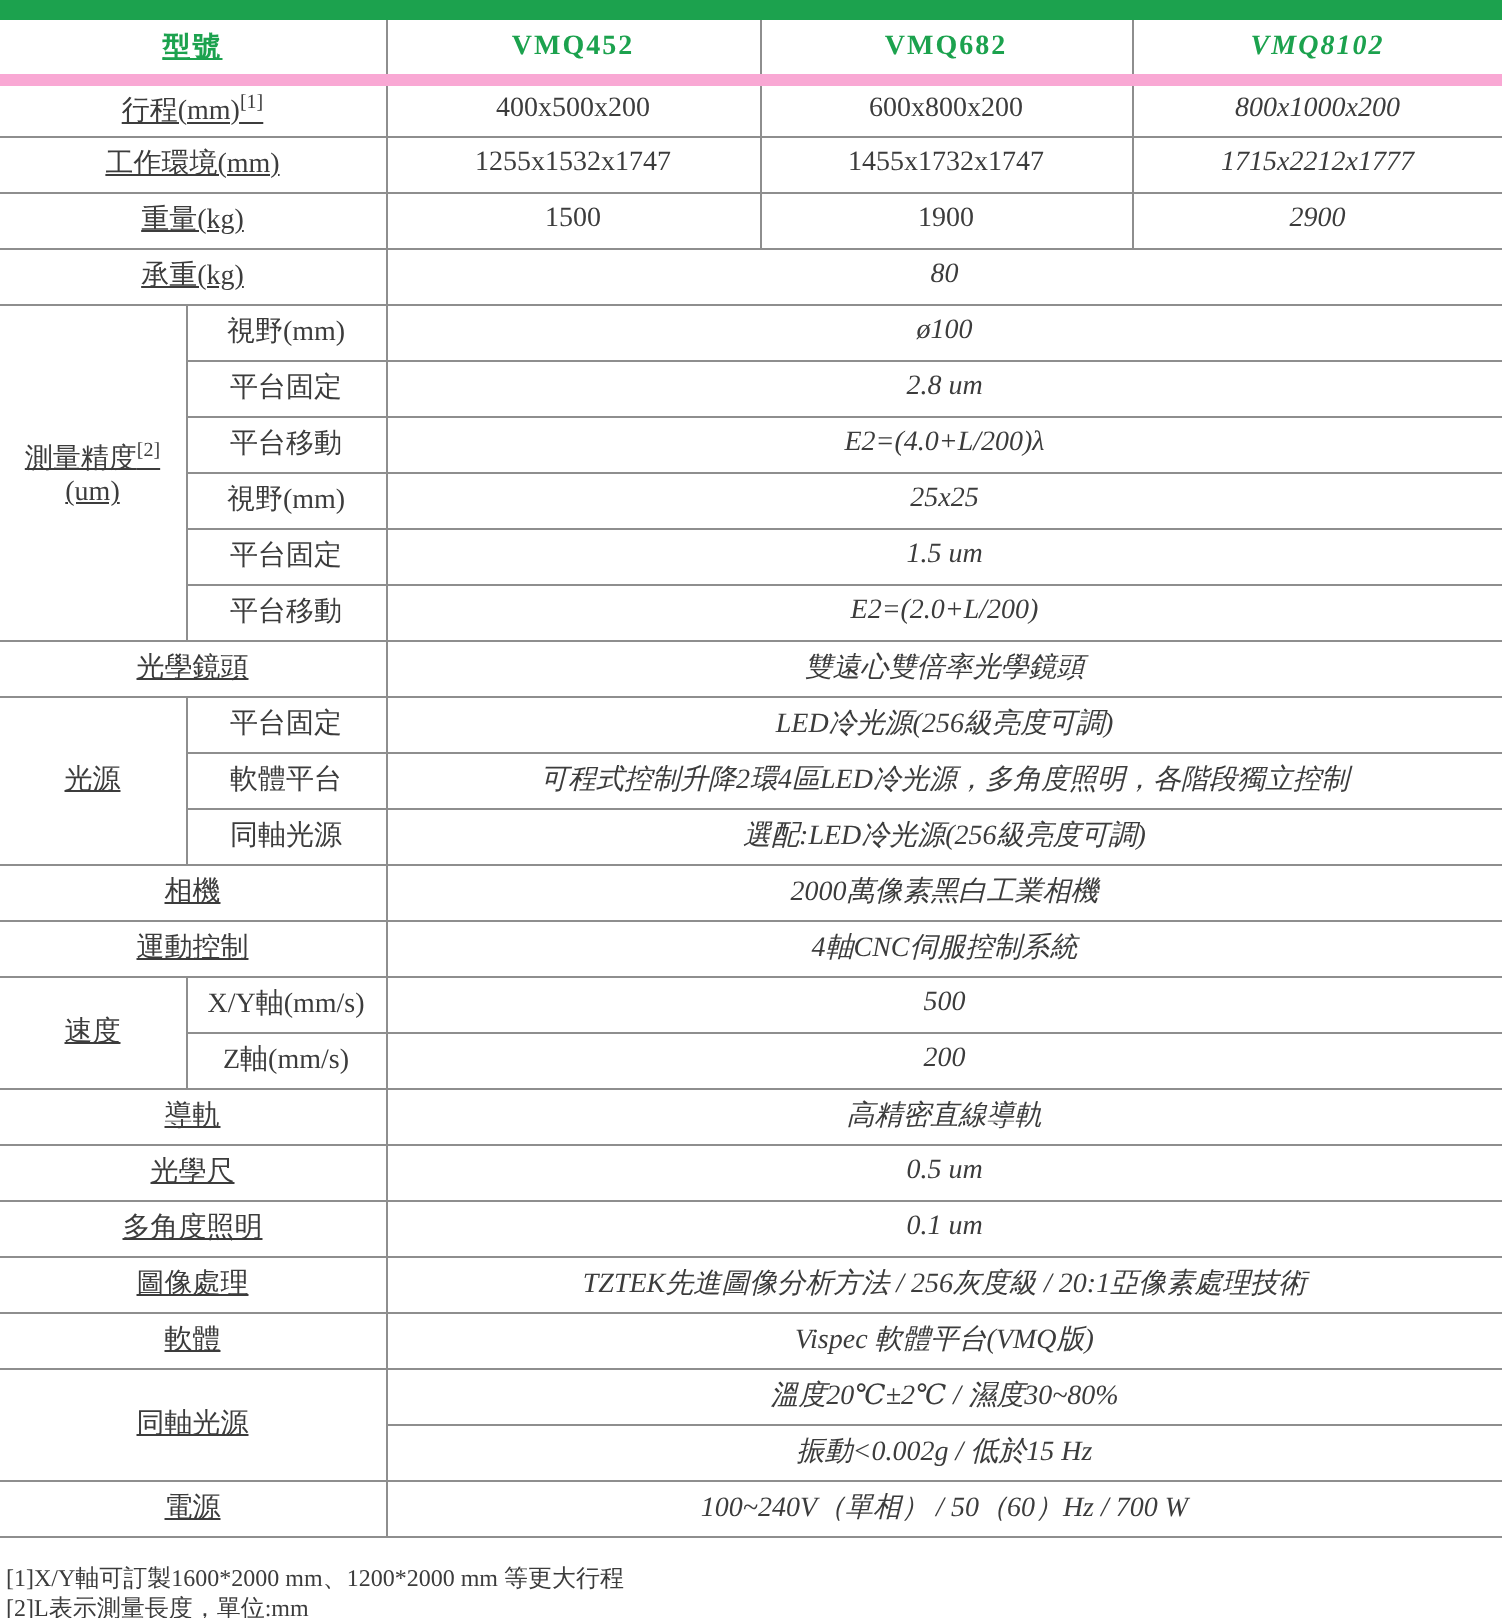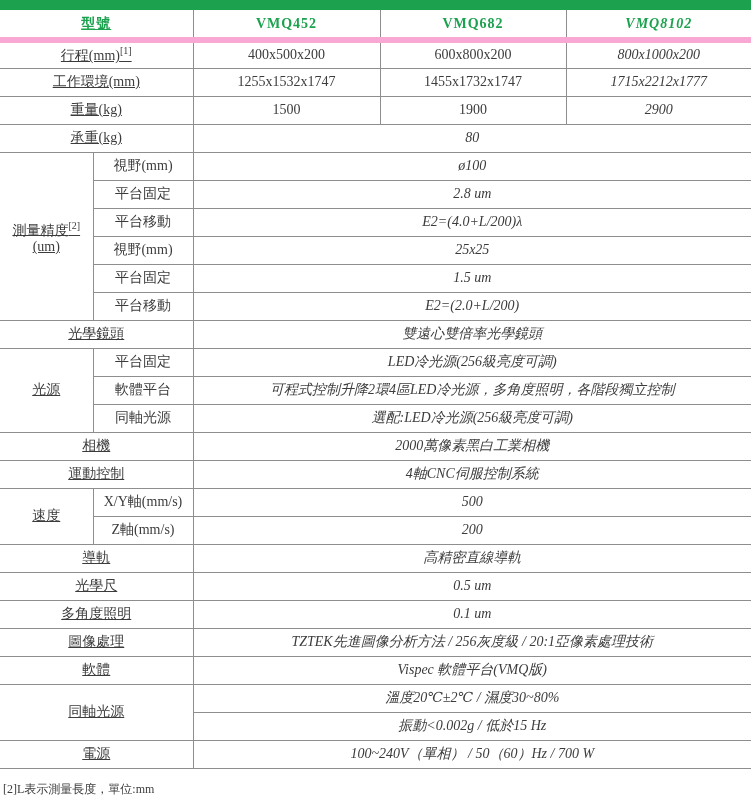--- a/index.html
+++ b/index.html
@@ -205,15 +205,16 @@
     </tr>
 
     <tr>
       <td colspan="2" class="rowlabel">電源</td>
       <td colspan="3">100~240V（單相） / 50（60）Hz / 700 W</td>
     </tr>
   </tbody>
     </table>
 
   <div class="footnotes">
+    <div>[1]X/Y軸可訂製1600*2000 mm、1200*2000 mm 等更大行程</div>
     <div>[2]L表示測量長度，單位:mm</div>
   </div>
 </div>
 
 </body></html>

